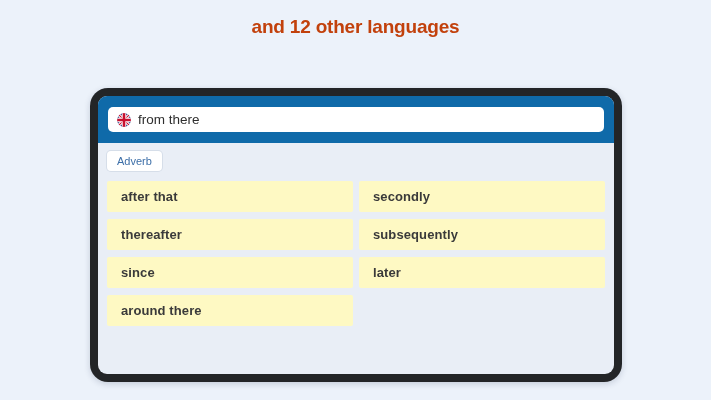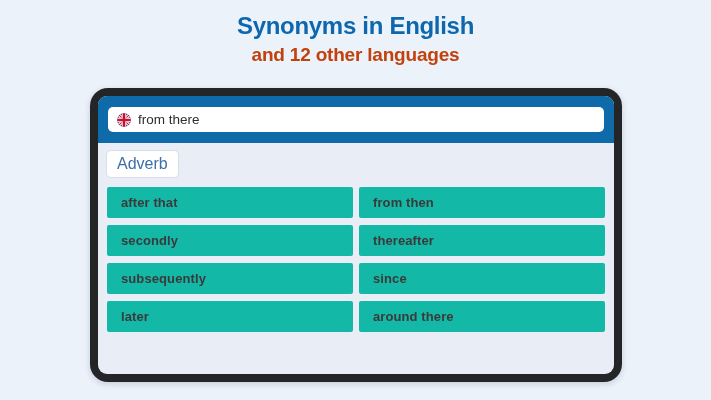--- a/index.html
+++ b/index.html
@@ -79,53 +79,52 @@
     white-space: nowrap;
   }
   .chip-row {
     flex: none;
     padding: 8px 9px 0 9px;
   }
   .pos-chip {
     display: inline-block;
     background: #ffffff;
     color: #3d6fa8;
-    font-size: 16px;
+    font-size: 11px;
     font-weight: 500;
     padding: 4px 10px;
     border-radius: 4px;
     box-shadow: 0 0 0 1px rgba(130,150,180,0.18);
     cursor: pointer;
   }
   .synonym-grid {
     margin: 10px 9px 0 9px;
     display: grid;
     grid-template-columns: 1fr 1fr;
     column-gap: 6px;
     row-gap: 7px;
   }
   .synonym-cell {
-    background: #14b8a6;
+    background: #fef9c3;
     height: 31px;
     border-radius: 2px;
     display: flex;
     align-items: center;
     padding-left: 14px;
     font-size: 13px;
     font-weight: 600;
     color: #3a3a3a;
     letter-spacing: 0.1px;
     cursor: pointer;
   }
 </style>
 </head>
 <body>
 
 <div class="page-header">
-  <div class="page-title">Synonyms in English</div>
   <div class="page-subtitle">and 12 other languages</div>
 </div>
 
 <div class="tablet-frame">
   <div class="tablet-screen">
 
     <div class="app-header">
       <div class="search-box" role="textbox">
         <svg class="flag" viewBox="0 0 32 32" aria-hidden="true">
           <defs>
@@ -144,21 +143,20 @@
         <span class="search-text">from there</span>
       </div>
     </div>
 
     <div class="chip-row">
       <span class="pos-chip">Adverb</span>
     </div>
 
     <div class="synonym-grid">
       <div class="synonym-cell">after that</div>
-      <div class="synonym-cell">from then</div>
       <div class="synonym-cell">secondly</div>
       <div class="synonym-cell">thereafter</div>
       <div class="synonym-cell">subsequently</div>
       <div class="synonym-cell">since</div>
       <div class="synonym-cell">later</div>
       <div class="synonym-cell">around there</div>
     </div>
 
   </div>
 </div>

